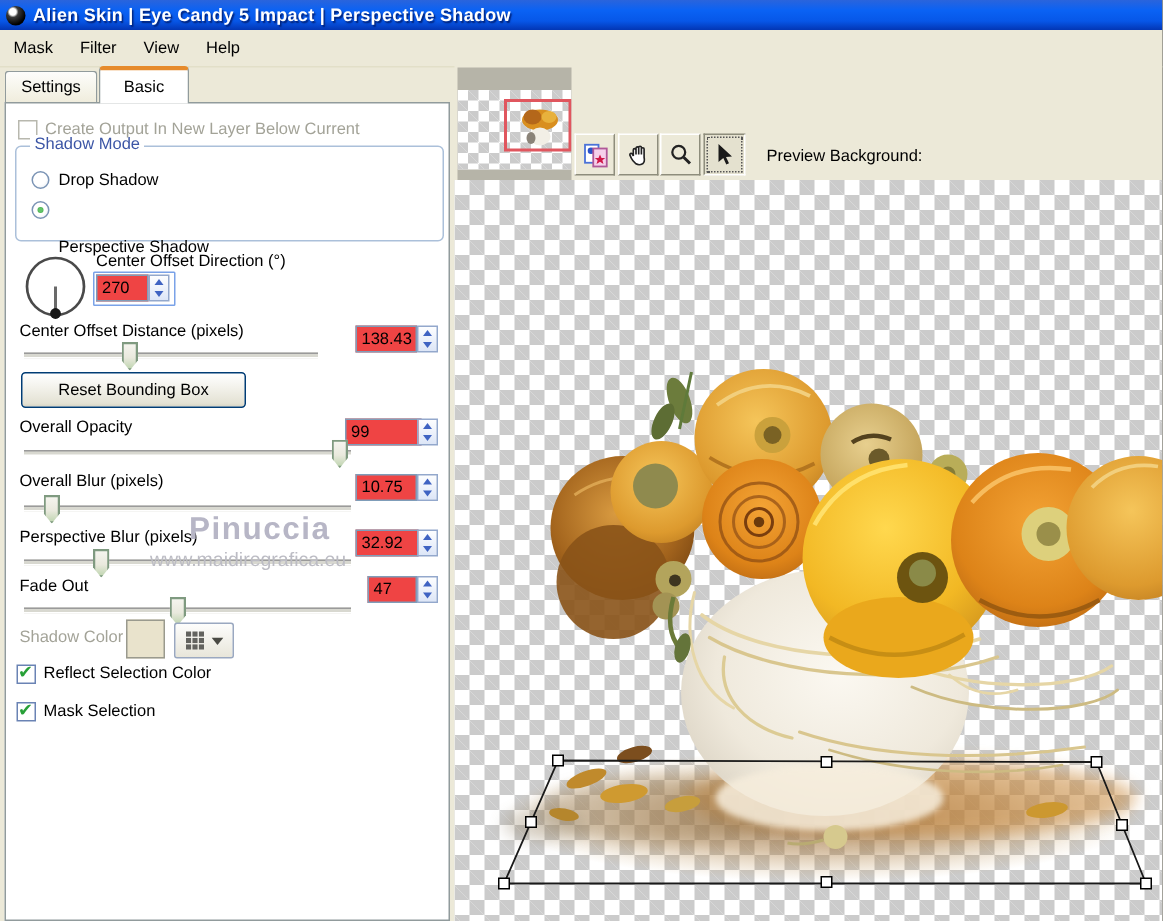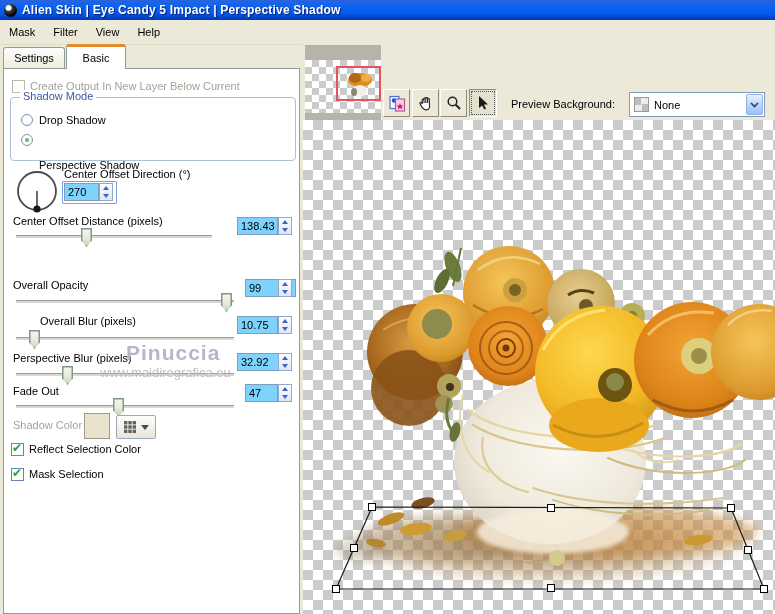--- a/index.html
+++ b/index.html
@@ -33,21 +33,21 @@
   .lbl-dis{color:#a3a398;}
   .groupbox{border:1px solid #abc0da;border-radius:4px;}
   .groupbox-title{top:-8px;left:9px;background:#fff;padding:0 3px;color:#3c56a6;}
   .cb{width:13px;height:13px;box-sizing:border-box;background:#fff;border:1px solid #6a83b4;position:absolute;}
   .cb-dis{border:1px solid #b8b8ae;}
   .cb .mark{position:absolute;left:0px;top:-3px;color:#27a037;font-size:12px;font-weight:bold;}
   .radio{width:12px;height:12px;border-radius:50%;box-sizing:border-box;border:1px solid #7b94b5;
     background:radial-gradient(circle at 40% 35%,#fff 55%,#dfe6ef);position:absolute;}
   .radio-on::after{content:"";position:absolute;left:3px;top:3px;width:4px;height:4px;border-radius:50%;
     background:radial-gradient(circle,#62c568 0 40%,#2f9a39);}
-  .field{position:absolute;box-sizing:border-box;background:#7dd3fc;border:1px solid #7f9db9;
+  .field{position:absolute;box-sizing:border-box;background:#ef4444;border:1px solid #7f9db9;
     font-size:11px;padding:2px 0 0 3px;height:18px;}
   .spin{position:absolute;width:14px;height:18px;box-sizing:border-box;border:1px solid #93a8cc;
     background:linear-gradient(180deg,#fdfeff,#dde6f7);display:flex;flex-direction:column;}
   .spin div{flex:1;display:flex;align-items:center;justify-content:center;}
   .spin .up::after{content:"";border-left:3px solid transparent;border-right:3px solid transparent;border-bottom:4px solid #3f63c2;}
   .spin .dn::after{content:"";border-left:3px solid transparent;border-right:3px solid transparent;border-top:4px solid #3f63c2;}
   .focus-ring{position:absolute;border:1px solid #7aa2e8;border-radius:1px;}
   .slider-track{position:absolute;height:2px;border-top:1px solid #9a9a9a;border-bottom:1px solid #fff;background:#d8d8d0;}
   .slider-thumb{position:absolute;width:11px;height:19px;
     background:linear-gradient(180deg,#f7f6f1 0%,#e9e9dd 55%,#b9d2aa 100%);
@@ -134,31 +134,32 @@
 
     <div class="abs lbl" style="left:9px;top:146px;">Center Offset Distance (pixels)</div>
     <div class="field" style="left:233px;top:148px;width:41px;">138.43</div>
     <div class="spin" style="left:274px;top:148px;">
       <div class="up"></div>
       <div class="dn"></div>
     </div>
     <div class="slider-track" style="left:12px;top:166px;width:196px;"></div>
     <div class="slider-thumb" style="left:77px;top:159px;"></div>
 
+    <div class="xpbtn" style="left:10px;top:179px;width:150px;height:24px;line-height:22px;">Reset Bounding Box</div>
 
     <div class="abs lbl" style="left:9px;top:210px;">Overall Opacity</div>
-    <div class="field" style="left:241px;top:210px;width:51px;">99</div>
+    <div class="field" style="left:226px;top:210px;width:51px;">99</div>
     <div class="spin" style="left:274px;top:210px;">
       <div class="up"></div>
       <div class="dn"></div>
     </div>
     <div class="slider-track" style="left:12px;top:231px;width:218px;"></div>
     <div class="slider-thumb" style="left:217px;top:224px;"></div>
 
-    <div class="abs lbl" style="left:9px;top:246px;margin-left:27px;">Overall Blur (pixels)</div>
+    <div class="abs lbl" style="left:9px;top:246px;">Overall Blur (pixels)</div>
     <div class="field" style="left:233px;top:247px;width:41px;">10.75</div>
     <div class="spin" style="left:274px;top:247px;">
       <div class="up"></div>
       <div class="dn"></div>
     </div>
     <div class="slider-track" style="left:12px;top:268px;width:218px;"></div>
     <div class="slider-thumb" style="left:25px;top:261px;"></div>
 
     <div class="abs lbl" style="left:9px;top:283px;">Perspective Blur (pixels)</div>
     <div class="field" style="left:233px;top:284px;width:42px;">32.92</div>
@@ -245,29 +246,20 @@
         <line x1="9.8" y1="9.8" x2="14" y2="14" stroke="#222" stroke-width="2"></line>
       </svg>
     </div>
     <div class="tbtn tbtn-pressed" style="left:166px;top:45px;width:28px;">
       <svg width="16" height="16">
         <polygon points="4,1 4,13 7.2,10.4 9.2,14.6 11,13.8 9,9.6 13,9.4" fill="#1a1a1a"></polygon>
       </svg>
     </div>
 
     <div class="abs lbl" style="left:208px;top:54px;">Preview Background:</div>
-    <div class="dropdown">
-      <div class="mini-checker"></div>
-      <div class="lbl">None</div>
-      <div class="dd-arrow">
-        <svg width="9" height="6">
-          <path d="M1,1 L4.5,4.6 L8,1" stroke="#1f3f8f" stroke-width="1.6" fill="none"></path>
-        </svg>
-      </div>
-    </div>
   </div>
 
   <div class="abs canvas">
     <svg width="472" height="494" viewBox="0 0 472 494">
       <defs>
         <radialGradient id="gVase" cx="0.55" cy="0.42" r="0.78">
           <stop offset="0" stop-color="#fbf8f1"></stop>
           <stop offset="0.55" stop-color="#efe9dc"></stop>
           <stop offset="0.85" stop-color="#d9d1c1"></stop>
           <stop offset="1" stop-color="#b9ae9c"></stop>

